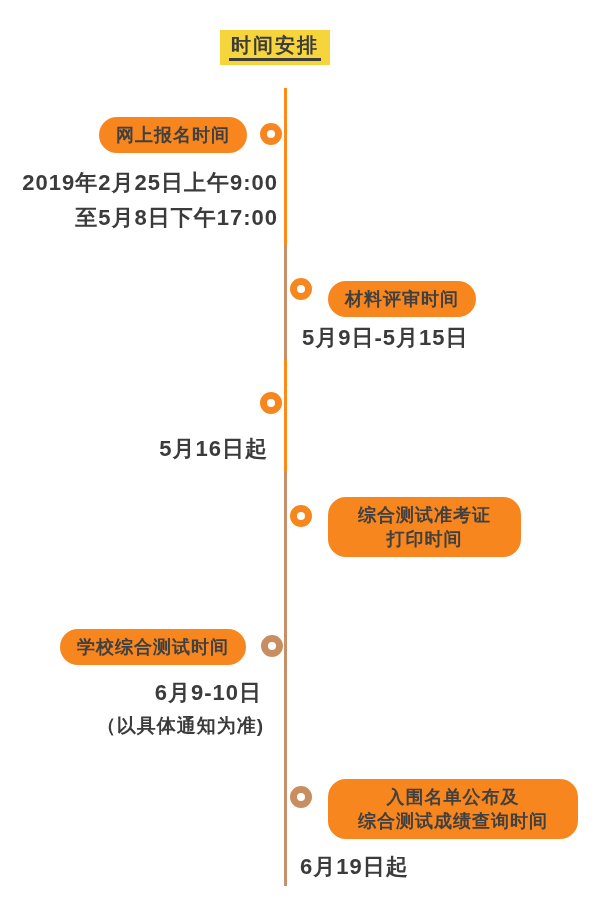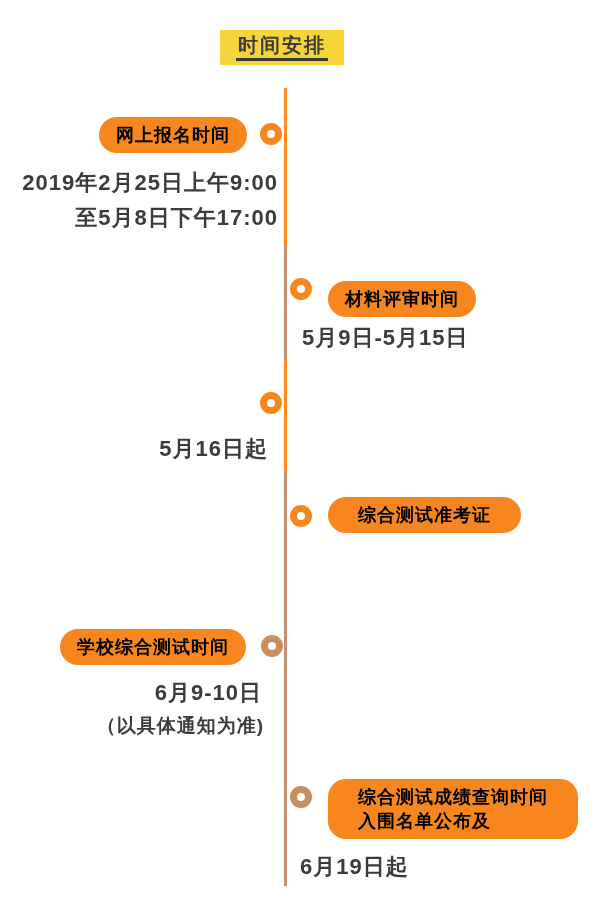--- a/index.html
+++ b/index.html
@@ -11,21 +11,21 @@
     --text-dark:#3B3B3B;
   }
   html,body{margin:0;padding:0;background:#ffffff;}
   .canvas{
     position:relative;width:600px;height:911px;background:#ffffff;
     font-family:"Liberation Sans","DejaVu Sans",sans-serif;
     overflow:hidden;
   }
   
   .title-box{
-    position:absolute;left:220px;top:30px;width:124px;height:35px;
+    position:absolute;left:220px;top:30px;width:110px;height:35px;
     background:var(--title-bg);
     display:flex;align-items:center;justify-content:center;
   }
   .title-text{
     font-size:20px;font-weight:bold;color:var(--text-dark);
     letter-spacing:2px;
     border-bottom:3px solid var(--text-dark);
     padding:0 2px 2px 2px;line-height:1.1;
   }
   
@@ -45,26 +45,26 @@
   }
   .dot.tan{border-color:var(--dot-tan);}
   .n1{left:260px;top:123px;}
   .n2{left:290px;top:278px;}
   .n3{left:260px;top:392px;}
   .n4{left:290px;top:505px;}
   .n5{left:261px;top:635px;}
   .n6{left:290px;top:786px;}
   
   .badge{
-    position:absolute;background:var(--badge-orange);color:#000000;
+    position:absolute;background:var(--badge-orange);color:#404040;
     font-weight:bold;font-size:18px;letter-spacing:1px;
     border-radius:18px;padding:7px 17px;white-space:nowrap;line-height:22px;
   }
   .badge .badge-line{display:block;line-height:24px;}
-  .badge.multi{padding:6px 30px;}
+  .badge.multi{padding:6px 30px;text-align:center;}
   .b1{right:353px;top:117px;}
   .b2{left:328px;top:271px;margin-top:10px;}
   .b3{right:353px;top:386px;}
   .b4{left:328px;top:497px;}
   .b5{right:354px;top:629px;}
   .b6{left:328px;top:779px;}
   
   .date{
     position:absolute;color:var(--text-dark);
     font-size:22px;font-weight:600;white-space:nowrap;letter-spacing:1px;
@@ -105,25 +105,26 @@
   <div class="date t1a">2019年2月25日上午9:00</div>
   <div class="date t1b">至5月8日下午17:00</div>
 
   <div class="badge b2">材料评审时间</div>
   <div class="date t2">5月9日-5月15日</div>
 
   <div class="date t3">5月16日起</div>
 
   <div class="badge multi b4">
     <span class="badge-line">综合测试准考证</span>
+    <span class="badge-line">打印时间</span>
   </div>
 
   <div class="badge b5">学校综合测试时间</div>
   <div class="date t5a">6月9-10日</div>
   <div class="date t5b">（以具体通知为准)</div>
 
   <div class="badge multi b6">
+    <span class="badge-line">入围名单公布及</span>
     <span class="badge-line">综合测试成绩查询时间</span>
-    <span class="badge-line">入围名单公布及</span>
   </div>
   <div class="date t6">6月19日起</div>
 
 </div>
 
 </body></html>

